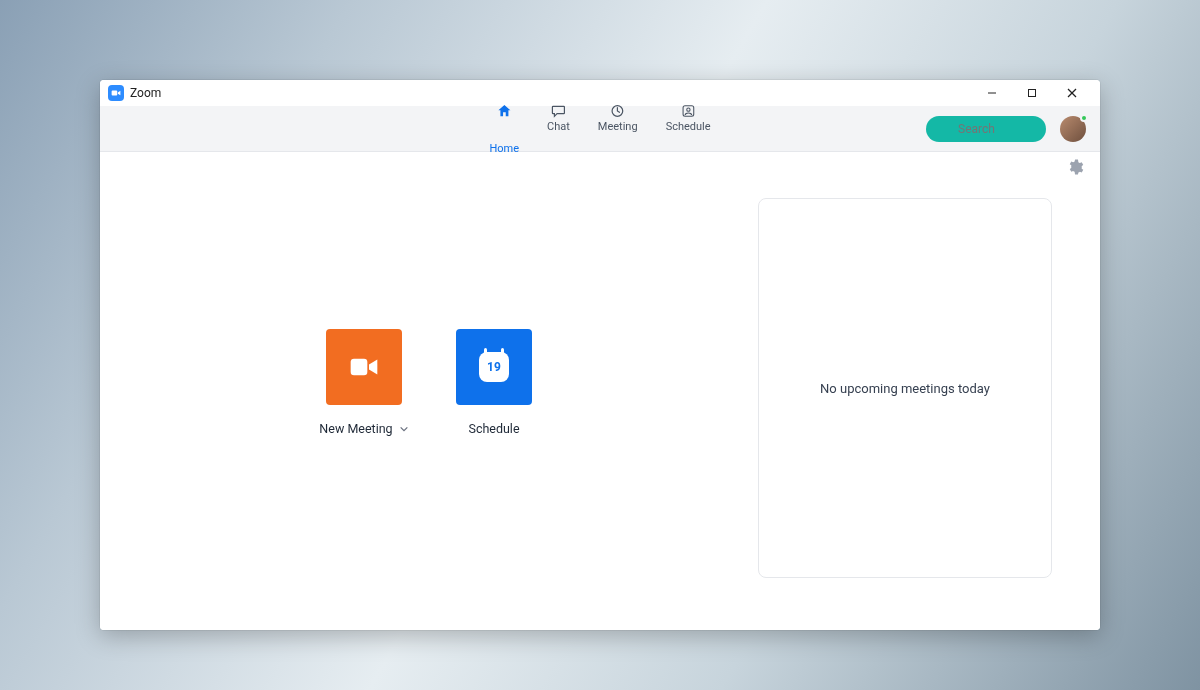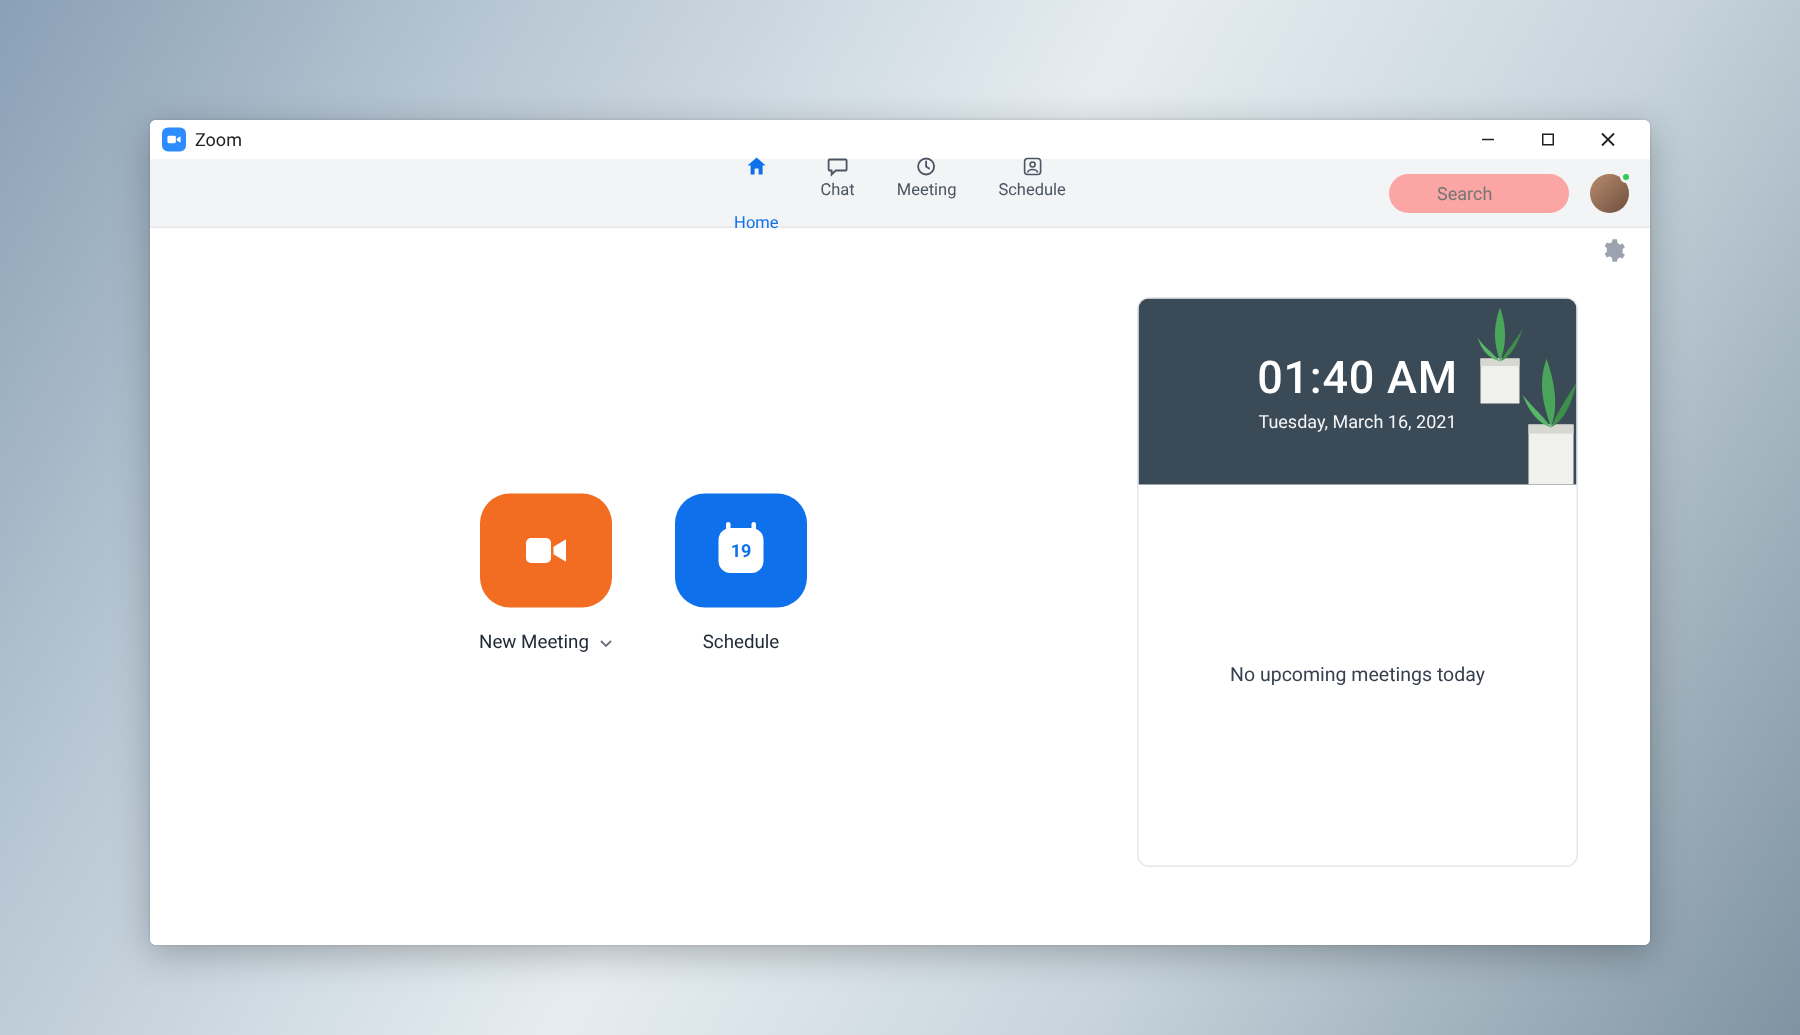--- a/index.html
+++ b/index.html
@@ -28,33 +28,33 @@
   .topnav {
     height: 46px; background: #f3f4f6; border-bottom: 1px solid #e5e7eb;
     display: flex; align-items: center; position: relative;
   }
   .tabs { position: absolute; left: 50%; transform: translateX(-50%); display: flex; gap: 28px; }
   .tab { display: flex; flex-direction: column; align-items: center; gap: 1px; font-size: 11px; color: #4b5563; cursor: pointer; }
   .tab.active { color: #0E71EB; gap: 23px; }
   .tab .tab-icon { width: 18px; height: 16px; display:flex; align-items:center; justify-content:center; }
   .right-controls { margin-left: auto; display: flex; align-items: center; gap: 14px; padding-right: 14px; }
   .searchbox {
-    display: flex; gap: 22px; background: #fca5a5; border-radius: 14px;
+    display: flex; gap: 22px; background: #14b8a6; border-radius: 14px;
     height: 26px; width: 120px; padding: 0 10px; color: #6b7280; font-size: 12px;
   }
   .searchbox input { border: none; background: transparent; outline: none; font-size: 12px; width: 80px; color: #374151; }
   .avatar { position: relative; width: 26px; height: 26px; border-radius: 50%; background: linear-gradient(135deg,#b98b6e,#6e4f3e); }
   .avatar .presence { position: absolute; top: -2px; right: -2px; width: 8px; height: 8px; border-radius: 50%; background: #34c759; border: 2px solid #f3f4f6; }
   .toolbar-sub { height: 30px; display:flex; align-items:center; justify-content:flex-end; padding-right: 16px; background:#fff; }
   .gear { color: #9ca3af; width:18px; height:18px; }
   .content { flex: 1; display: flex; padding: 10px 48px 24px 48px; gap: 48px; background:#fff; }
   .actions-area { flex: 1; display:flex; align-items:center; justify-content:center; }
   .grid { display: grid; grid-template-columns: repeat(2, 130px); grid-auto-rows: 140px; gap: 6px 0; justify-content:center; }
   .action { display:flex; flex-direction:column; align-items:center; justify-content:flex-start; gap: 16px; }
-  .tile { width: 88px; height: 76px; border-radius: 20px; display:flex; align-items:center; justify-content:center; }
+  .tile { width: 76px; height: 76px; border-radius: 4px; display:flex; align-items:center; justify-content:center; }
   .tile.orange { background: #F26D21; }
   .tile.blue { background: #0E71EB; }
   .tile .inner-square { width: 30px; height: 30px; background:#fff; border-radius: 8px; display:flex; align-items:center; justify-content:center; color:#0E71EB; }
   .action-label-row { display:flex; align-items:center; gap:6px; font-size:12.5px; color:#1f2937; }
   .chev { color:#6b7280; }
   .side-card {
     width: 294px; height: 380px; border: 1px solid #e5e7eb; border-radius: 8px; overflow:hidden; margin-top: 6px;
     display:flex; flex-direction:column;
   }
   .hero {
@@ -188,35 +188,19 @@
           <div class="action-label-row">
             <span>Schedule</span>
           </div>
         </div>
 
 
       </div>
     </div>
 
     <div class="side-card">
-      <div class="hero">
-        <svg class="plants" viewBox="0 0 70 124" preserveAspectRatio="xMaxYMax meet">
-          <rect x="38" y="84" width="30" height="40" fill="#f0f0ed"></rect>
-          <rect x="38" y="84" width="30" height="6" fill="#d8d8d2"></rect>
-          <path d="M53 86 C48 70 44 58 50 40 C56 58 58 72 53 86 Z" fill="#4aa65a"></path>
-          <path d="M53 86 C58 74 64 66 70 56 C66 74 60 82 53 86 Z" fill="#3e8e4c"></path>
-          <path d="M53 86 C48 78 40 72 34 64 C40 80 48 84 53 86 Z" fill="#58b668"></path>
-          <rect x="6" y="40" width="26" height="30" fill="#f0f0ed"></rect>
-          <rect x="6" y="40" width="26" height="5" fill="#d8d8d2"></rect>
-          <path d="M19 42 C15 30 14 20 19 6 C24 20 23 32 19 42 Z" fill="#4aa65a"></path>
-          <path d="M19 42 C24 34 30 28 34 20 C30 34 24 40 19 42 Z" fill="#3e8e4c"></path>
-          <path d="M19 42 C14 36 8 32 4 26 C8 38 14 40 19 42 Z" fill="#58b668"></path>
-        </svg>
-        <div class="time">01:40 AM</div>
-        <div class="date">Tuesday, March 16, 2021</div>
-      </div>
       <div class="card-body">
         <span>No upcoming meetings today</span>
       </div>
     </div>
 
   </div>
 </div>
 
 </body></html>

